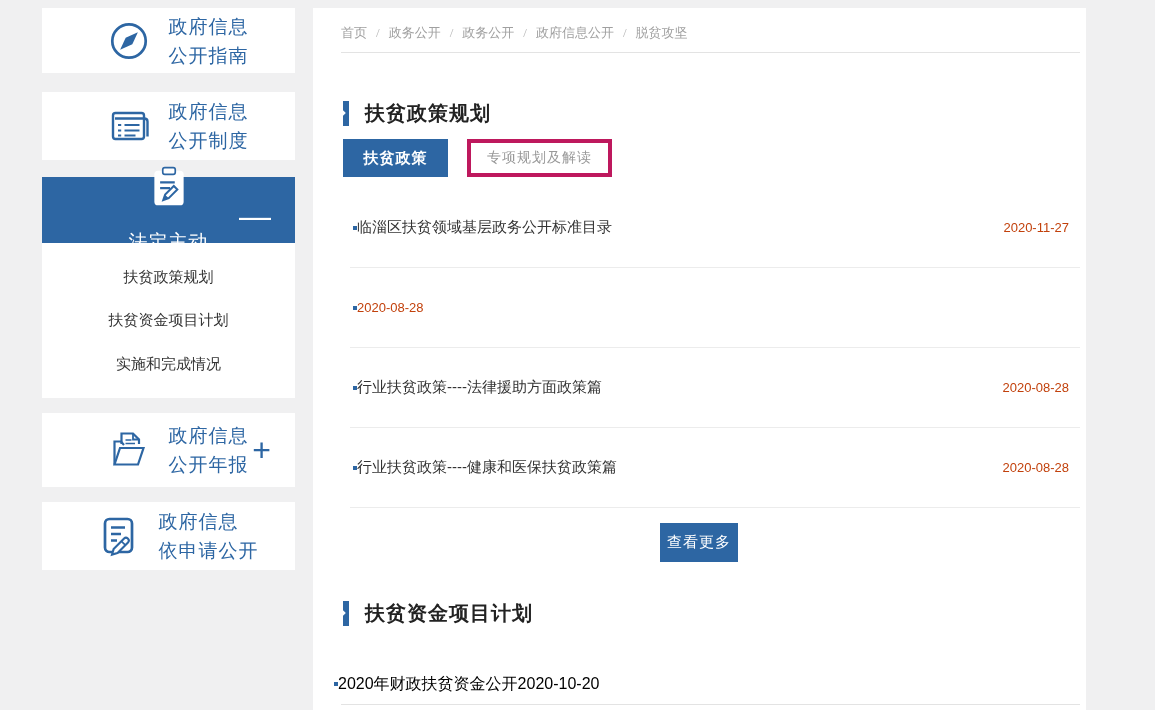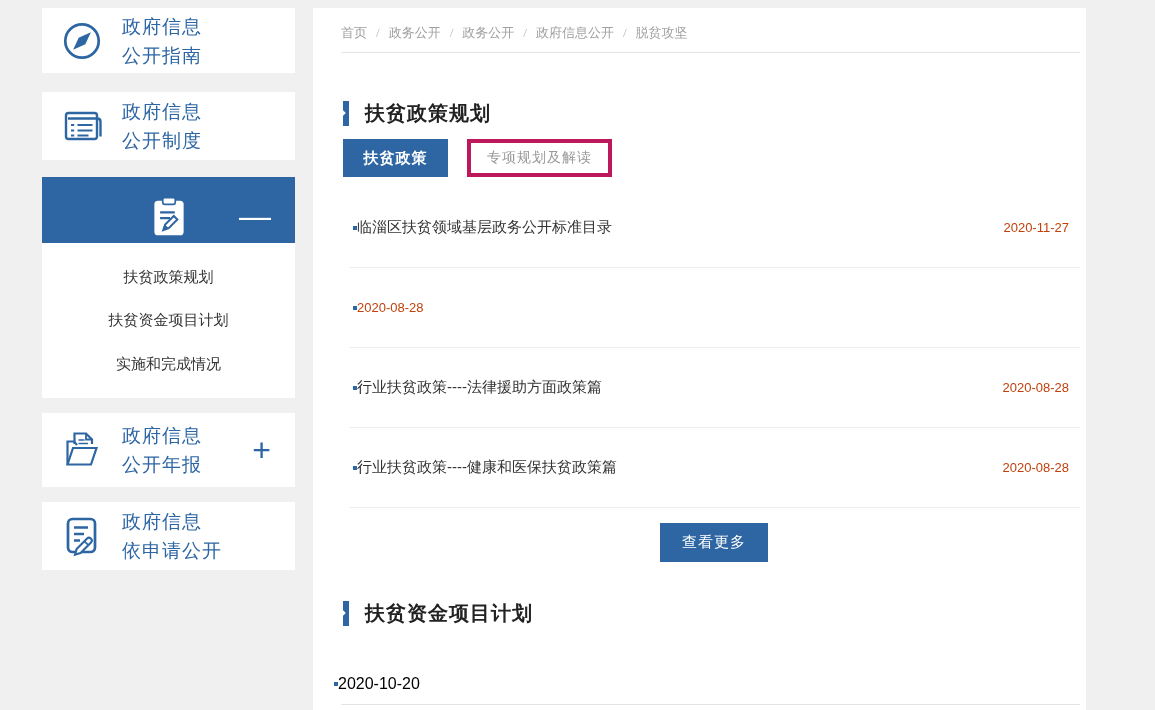--- a/index.html
+++ b/index.html
@@ -8,21 +8,21 @@
     --text-dark:#333;
     --muted:#9c9c9c;
     --divider:#ececec;
   }
   *{margin:0;padding:0;box-sizing:border-box;}
   html,body{width:1155px;height:710px;overflow:hidden;}
   body{font-family:"Liberation Sans","DejaVu Sans",sans-serif;background:var(--page-bg);position:relative;}
 
   
   .sidebar{position:absolute;left:42px;top:0;width:253px;}
-  .card{position:absolute;left:0;width:253px;background:#fff;display:flex;align-items:center;color:var(--primary);}
+  .card{position:absolute;left:0;width:253px;background:#fff;display:flex;align-items:center;color:var(--primary);justify-content:center;}
   .card .icn{width:80px;display:flex;justify-content:center;align-items:center;flex:0 0 80px;}
   .card .icn svg{width:46px;height:46px;}
   .card .lbl{font-size:19px;line-height:29px;font-weight:400;letter-spacing:1px;}
   .c1{top:8px;height:65px;}
   .c2{top:92px;height:68px;}
   .c3{top:177px;height:77px;background:var(--primary);color:#fff;flex-direction:column;}
   .c4{top:413px;height:74px;}
   .c5{top:502px;height:68px;}
   .toggle{position:absolute;right:24px;top:50%;transform:translateY(-50%);font-size:32px;font-weight:300;line-height:1;}
   .c3 .toggle{color:#fff;}
@@ -50,21 +50,21 @@
   .tab{height:38px;display:flex;align-items:center;justify-content:center;cursor:pointer;}
   .tab.active{width:105px;background:var(--primary);color:#fff;font-size:15px;font-weight:bold;letter-spacing:1px;}
   .tab.plain{width:145px;margin-left:19px;background:#fff;border:4px solid #be185d;color:#999;font-size:14px;letter-spacing:1px;}
 
   .list1{position:absolute;left:37px;top:180px;width:730px;}
   .row{height:80px;display:flex;align-items:center;border-bottom:1px solid var(--divider);padding:0 11px 0 3px;}
   .bullet{width:4px;height:4px;background:var(--primary);flex:0 0 4px;}
   .row .doc-title{font-size:15px;color:var(--text-dark);margin-left:0;flex:1;cursor:pointer;}
   .row .date{font-size:13px;color:#c2410c;}
 
-  .more-btn{position:absolute;left:347px;top:515px;width:108px;height:39px;background:var(--primary);
+  .more-btn{position:absolute;left:347px;top:515px;width:78px;height:39px;background:var(--primary);
             color:#fff;font-size:15px;border:none;display:flex;align-items:center;justify-content:center;
             letter-spacing:1px;cursor:pointer;font-family:inherit;}
 
   .row2{position:absolute;left:18px;top:648px;width:749px;height:56px;display:flex;align-items:center;padding:0 11px 0 3px;}
   .bottom-hr{left:28px;top:696px;width:739px;}
 </style>
 </head>
 <body>
 
 <div class="sidebar">
@@ -192,17 +192,18 @@
 
   <button class="more-btn">查看更多</button>
 
   <div class="sec-title t2">
     <span class="marker"></span>
     <h2>扶贫资金项目计划</h2>
   </div>
 
   <div class="row2">
     <span class="bullet"></span>
+    <span class="doc-title">2020年财政扶贫资金公开</span>
     <span class="date">2020-10-20</span>
   </div>
 
   <div class="hr bottom-hr"></div>
 </div>
 
 </body></html>

